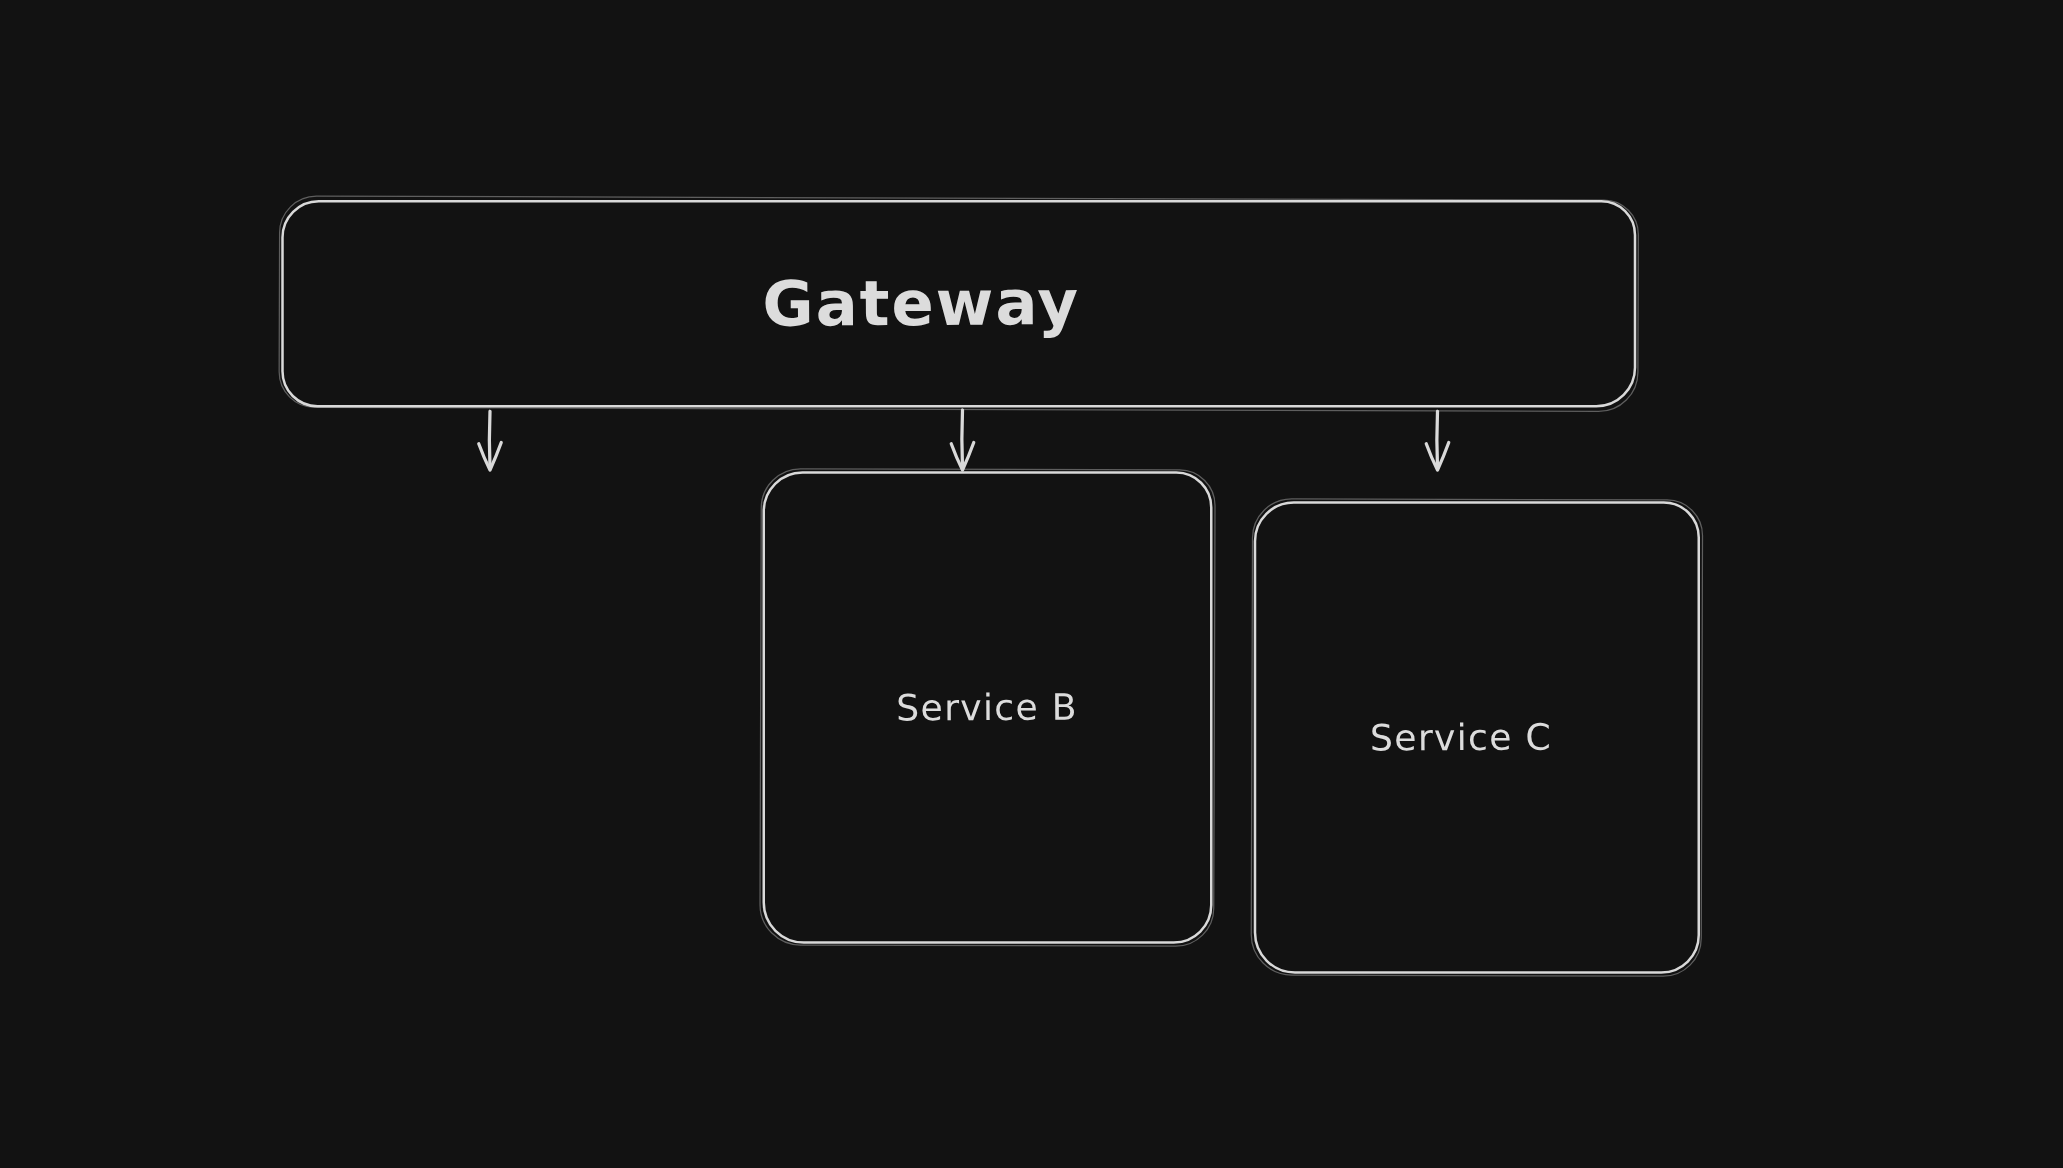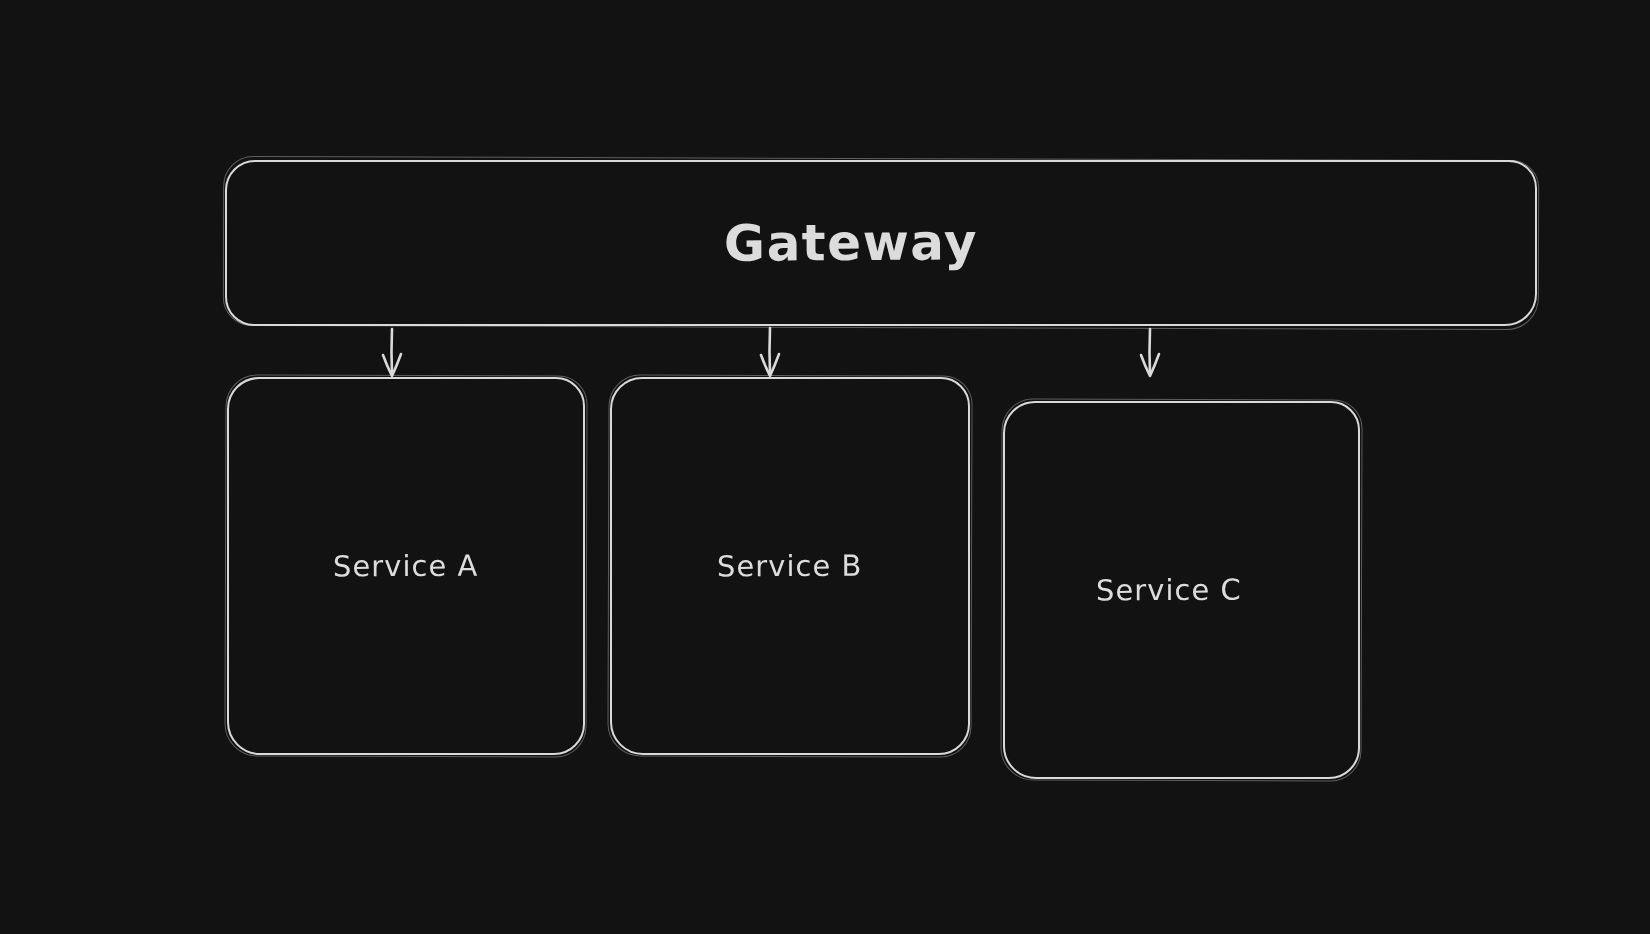--- a/index.html
+++ b/index.html
@@ -30,21 +30,21 @@
   .node::before{
     content:"";
     position:absolute;inset:-4px;
     border:1.6px solid var(--stroke);
     border-radius:inherit;
     opacity:.38;
     transform:rotate(.18deg);
     pointer-events:none;
   }
   .node-gateway{
-    left:225px;top:160px;width:1312px;height:166px;
+    left:225px;top:160px;width:1084px;height:166px;
     border-radius:30px 28px 32px 29px;
   }
   .node-gateway .node-label{
     font-size:50px;
     font-weight:bold;
     letter-spacing:1.5px;
     transform:translateX(-30px) rotate(-.3deg);
   }
   .node-service{
     top:377px;height:378px;
@@ -89,23 +89,20 @@
     <g>
       <path d="M770 328 Q769 351 770 374"></path>
       <path d="M761 355 Q765 366 770 376 Q775 365 779 354"></path>
     </g>
     <g>
       <path d="M1150 329 Q1149 352 1150 374"></path>
       <path d="M1141 355 Q1145 366 1150 376 Q1155 365 1159 354"></path>
     </g>
   </svg>
 
-  <div class="node node-service node-service-a">
-    <span class="node-label">Service A</span>
-  </div>
 
   <div class="node node-service node-service-b">
     <span class="node-label">Service B</span>
   </div>
 
   <div class="node node-service node-service-c">
     <span class="node-label">Service C</span>
   </div>
 
 </div>

